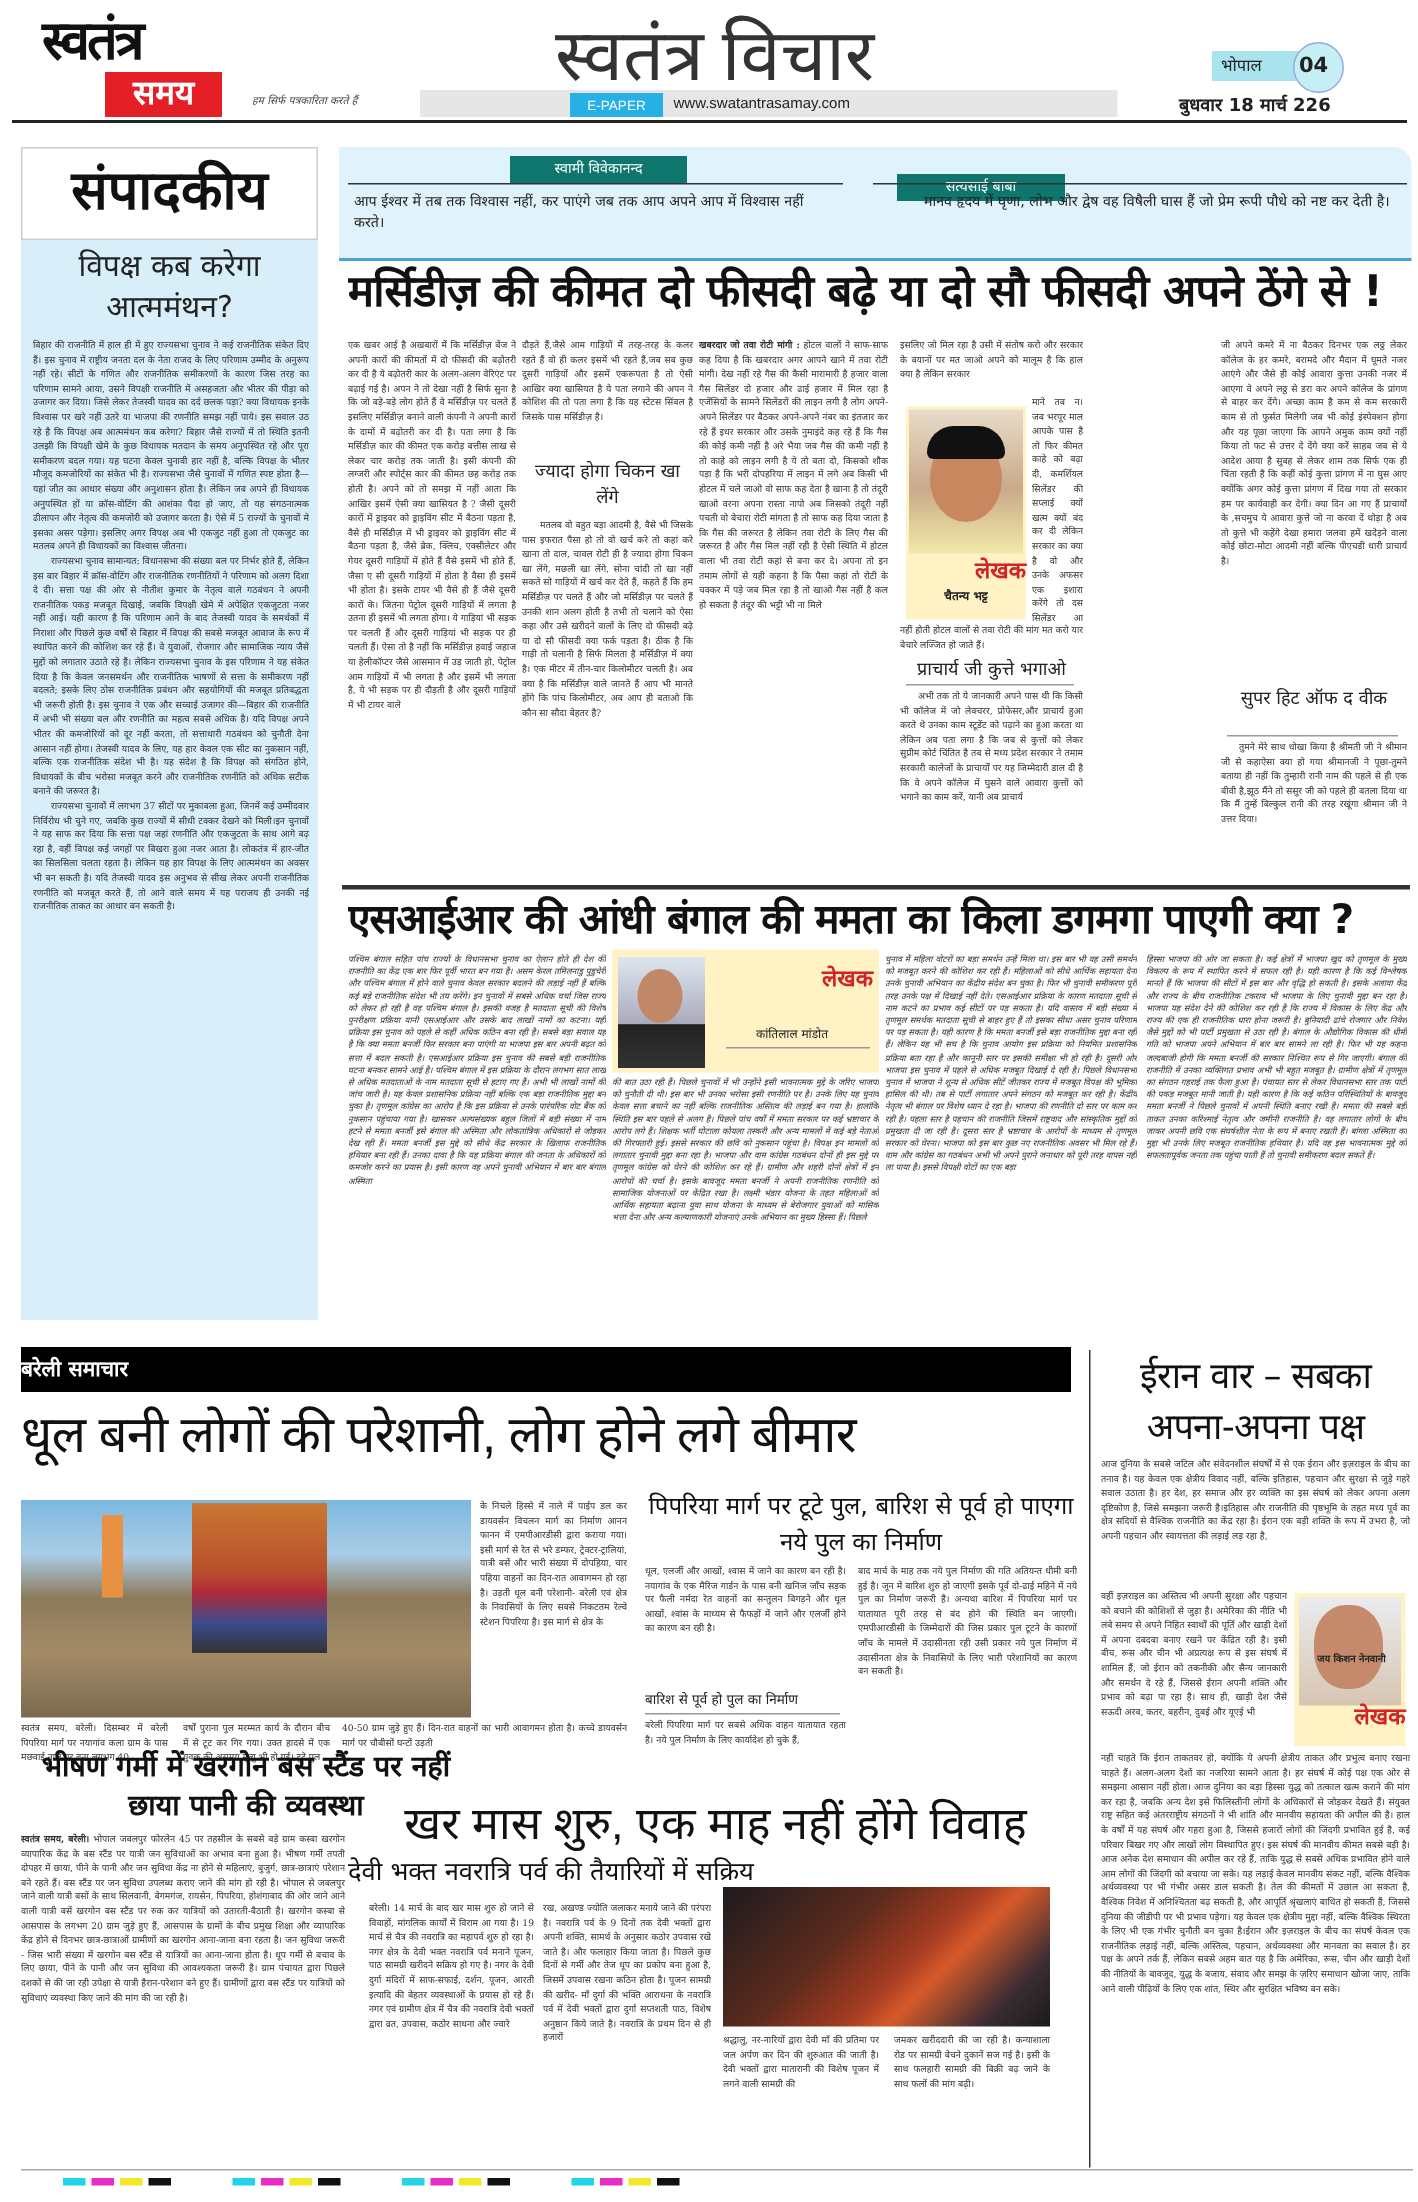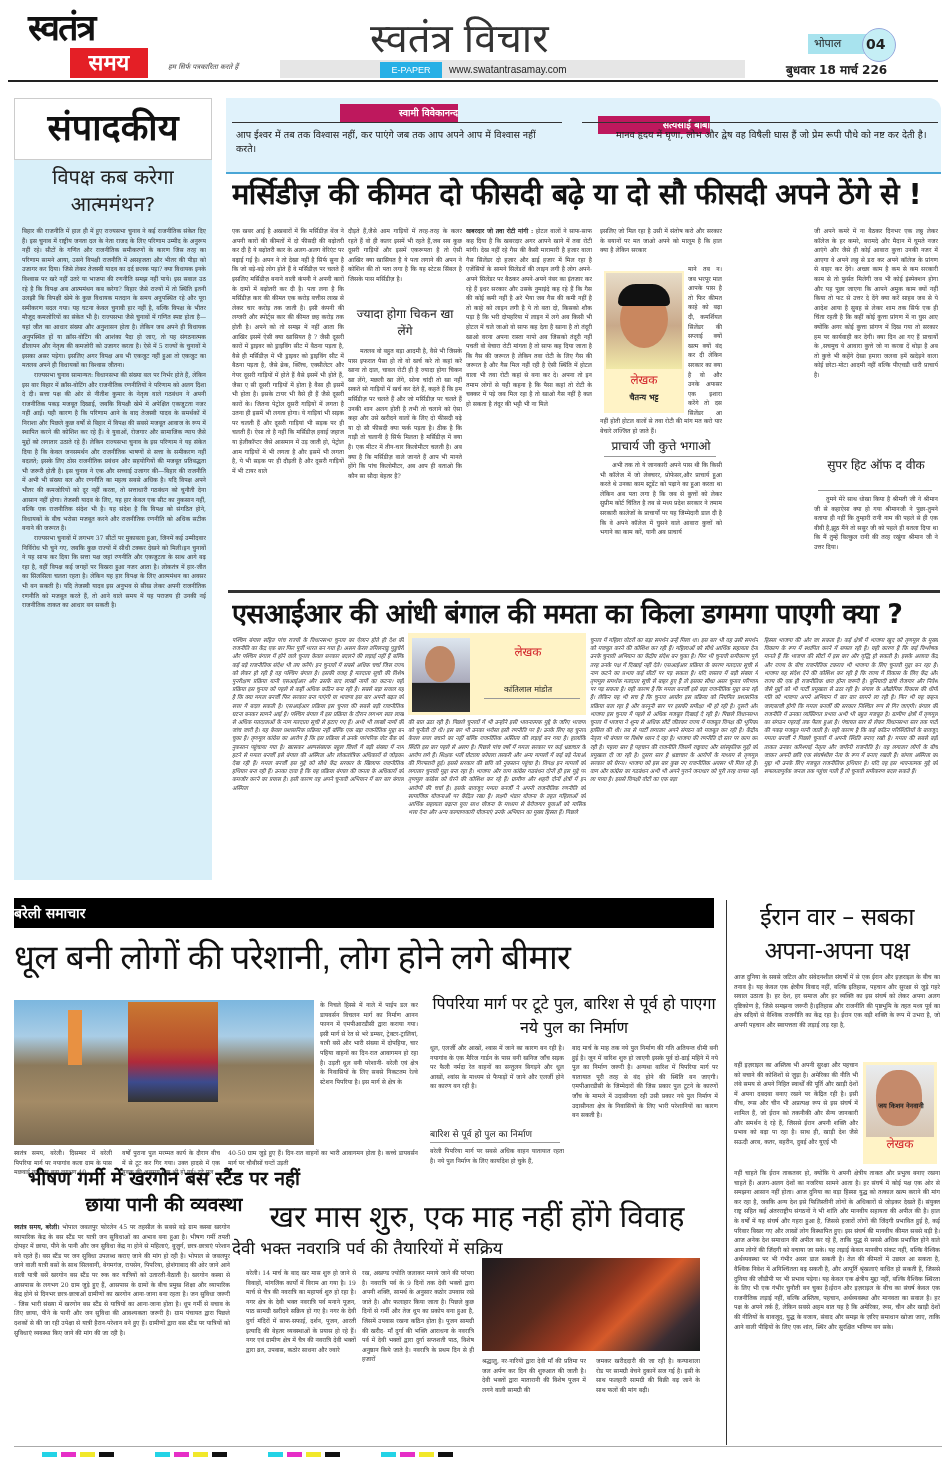--- a/index.html
+++ b/index.html
@@ -8,48 +8,48 @@
 .abs{position:absolute}
 p.txt{font-family:"DejaVu Serif",serif;font-size:6.1px;line-height:9.6px;color:#333;text-align:justify;overflow:hidden}
 p.txt span{display:block}
 .hl{font-family:"DejaVu Sans",sans-serif;font-weight:bold;color:#111;white-space:nowrap;overflow:hidden}
 .thin{font-family:"Liberation Sans",sans-serif;font-weight:normal;color:#111;white-space:nowrap}
 
 .logo-top{left:28px;top:8px;font-size:36px;font-weight:bold;font-family:"DejaVu Sans",sans-serif;color:#111;letter-spacing:-2px;line-height:40px}
 .logo-bot{left:70px;top:48px;width:78px;height:30px;background:#e41f26;color:#fff;font-size:22px;font-weight:bold;text-align:center;line-height:30px}
 .tagline{left:168px;top:62px;font-size:7px;font-style:italic;color:#444;font-family:"DejaVu Serif",serif}
 .gray-strip{left:280px;top:60px;width:465px;height:18px;background:#e6e6e6}
-.mast{left:370px;top:16px;font-size:40px;color:#333;font-family:Liberation Sans, sans-serif;line-height:44px}
+.mast{left:370px;top:16px;font-size:48px;color:#333;font-family:Liberation Serif, serif;line-height:44px}
 .epaper{left:380px;top:62px;width:62px;height:16px;background:#27b0e6;color:#fff;font-size:9px;text-align:center;line-height:16px;font-family:"Liberation Sans",sans-serif}
 .site{left:449px;top:62px;font-size:10px;color:#222;line-height:16px;font-family:"Liberation Sans",sans-serif}
 .city-box{left:808px;top:34px;width:80px;height:20px;background:#a8e3ee}
 .city{left:814px;top:35px;font-size:11px;font-weight:normal;color:#222;line-height:18px}
 .pg-circle{left:862px;top:28px;width:34px;height:34px;border-radius:50%;background:#c5eef5;border:1px solid #9ad}
 .pg{left:866px;top:35px;font-size:14px;font-weight:bold;line-height:18px;color:#222}
 .date{left:786px;top:62px;font-size:12px;font-weight:bold;color:#222;line-height:16px}
 .hdr-rule{left:8px;top:80px;width:930px;height:2px;background:#222}
 
 .ed-box{left:14px;top:98px;width:198px;height:62px;border:1px solid #ccc;background:#fff}
 .ed-title{left:14px;top:103px;width:198px;text-align:center;font-size:36px;font-weight:bold;color:#111;line-height:50px}
 .ed-panel{left:14px;top:160px;width:198px;height:720px;background:#d8eff9}
 .ed-head{left:14px;top:164px;width:198px;text-align:center;font-size:20px;color:#222;line-height:27px}
 .ed-body{left:22px;top:226px;width:184px;height:650px}
 
 .quote-panel{left:226px;top:98px;width:715px;height:74px;background:#e0f2fb;border-radius:0 12px 0 0}
-.q-tag{height:18px;background:#be185d;color:#fff;font-size:9.5px;font-weight:bold;text-align:right;line-height:18px}
+.q-tag{height:18px;background:#0f766e;color:#fff;font-size:9.5px;font-weight:normal;text-align:center;line-height:18px}
 .q-rule{height:1px;background:#333}
 .q-text{font-size:9.5px;text-align:left;line-height:14px;color:#222}
 .blue-rule{left:226px;top:172px;width:715px;height:2px;background:#4aa6d6}
 
 .main-hl{left:232px;top:174px;font-size:29px;letter-spacing:-0.5px;line-height:40px}
 .byline-box{left:604px;top:271px;width:80px;height:142px;background:#fff3c6}
 .byline-photo{left:606px;top:273px;width:76px;height:96px;background:linear-gradient(#e7dcc8,#c9a98a 55%,#f1e9a8)}
 .face{left:620px;top:290px;width:48px;height:58px;border-radius:50%;background:#c9875f}
 .hair{left:618px;top:284px;width:52px;height:22px;border-radius:26px 26px 6px 6px;background:#111}
-.lekhak{color:#d2232a;font-size:12px;font-weight:normal;text-align:center;line-height:16px}
+.lekhak{color:#d2232a;font-size:15px;font-weight:bold;text-align:right;line-height:16px}
 .auth{font-size:8px;font-weight:bold;text-align:center;color:#222;line-height:12px}
 .sub-hl{font-size:15px;color:#222;text-align:center;line-height:20px;font-family:"DejaVu Sans",sans-serif}
 .sub-rule{height:1px;background:#999}
 .divider{background:#333}
 
 .sir-hl{left:232px;top:594px;font-size:27px;letter-spacing:-0.6px;line-height:40px}
 .sir-byline{left:408px;top:633px;width:178px;height:82px;background:#fff3c6}
 .sir-photo{left:412px;top:638px;width:58px;height:74px;background:linear-gradient(#dde6ef,#aab 60%,#222 61%,#333)}
 .sir-face{left:425px;top:646px;width:30px;height:36px;border-radius:50%;background:#c08867}
 

